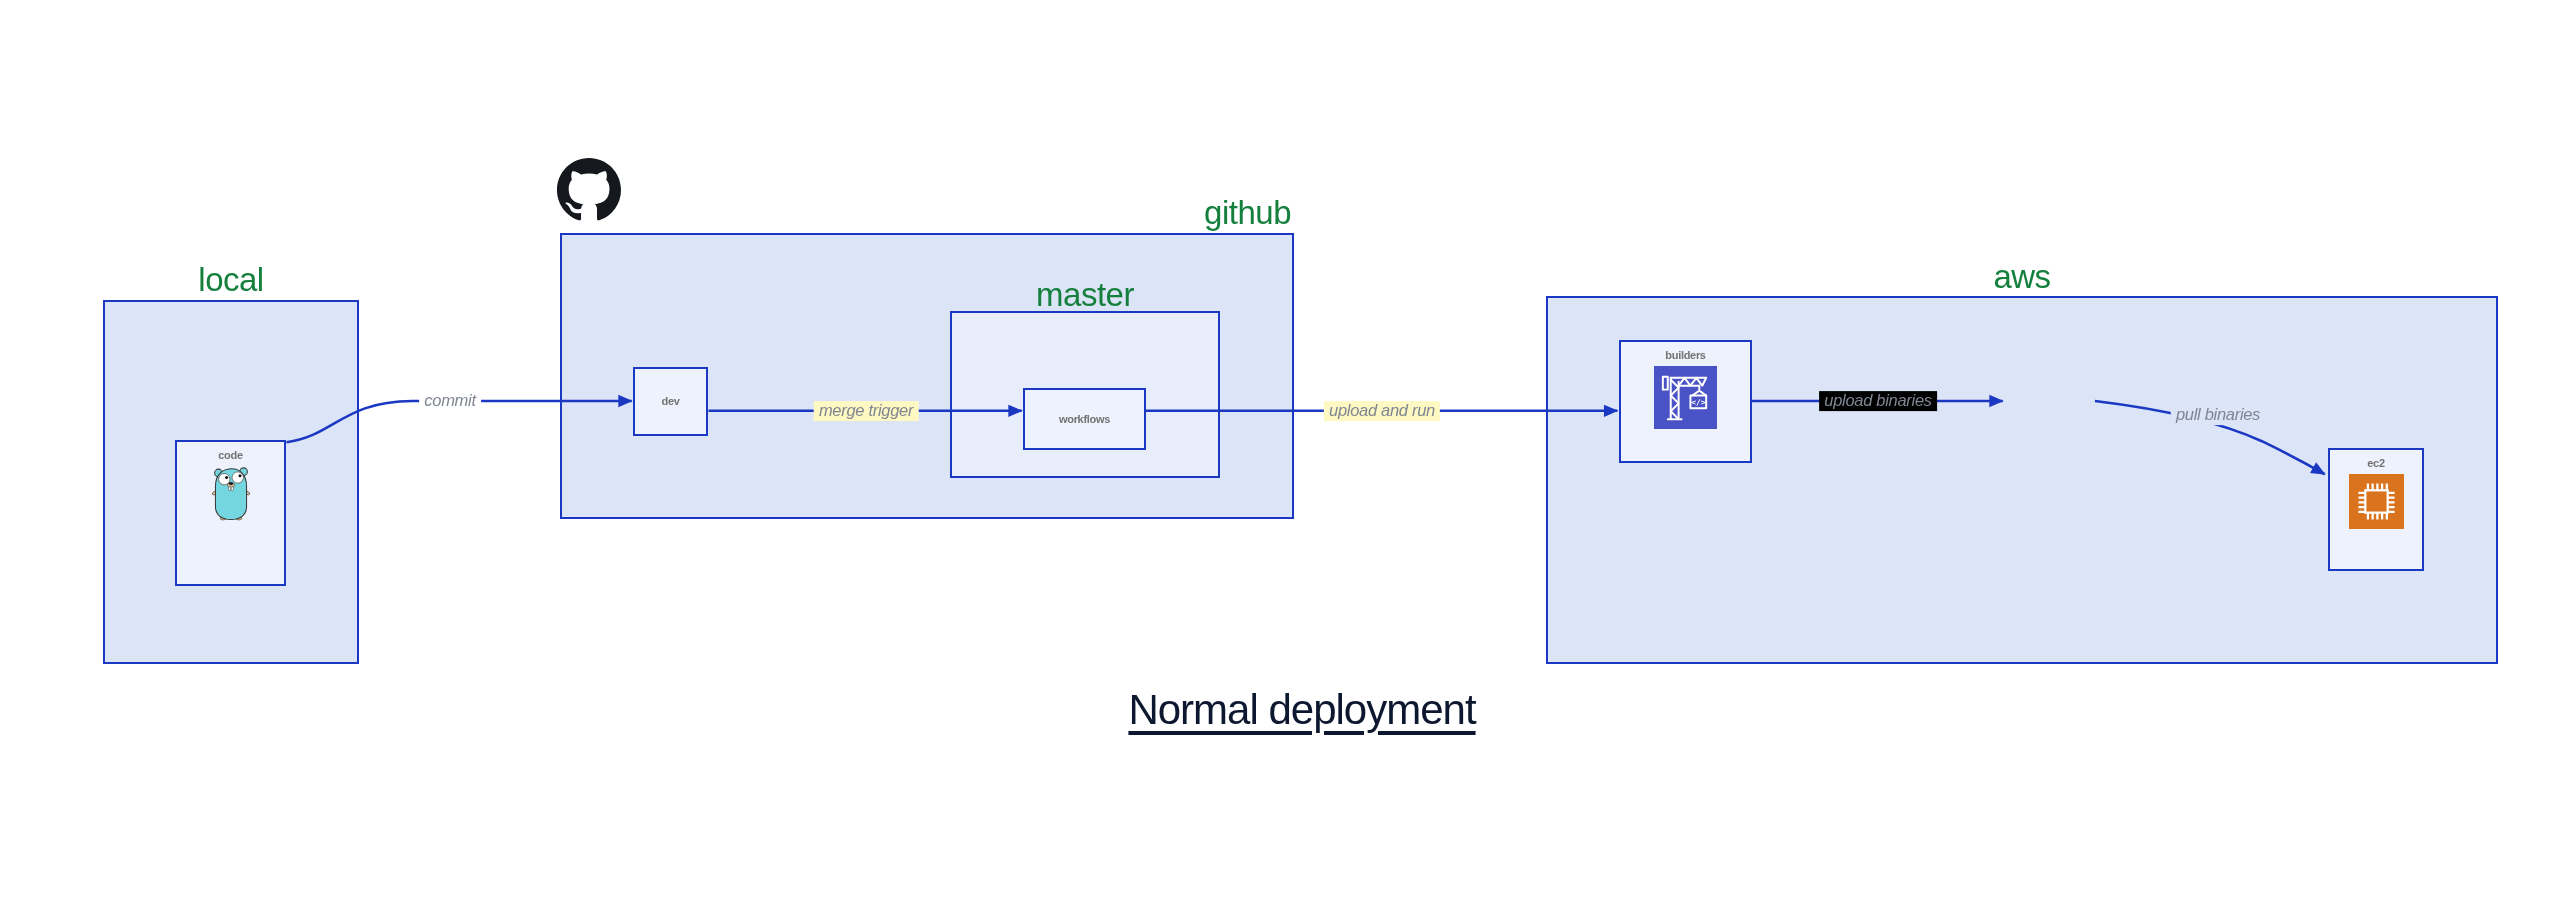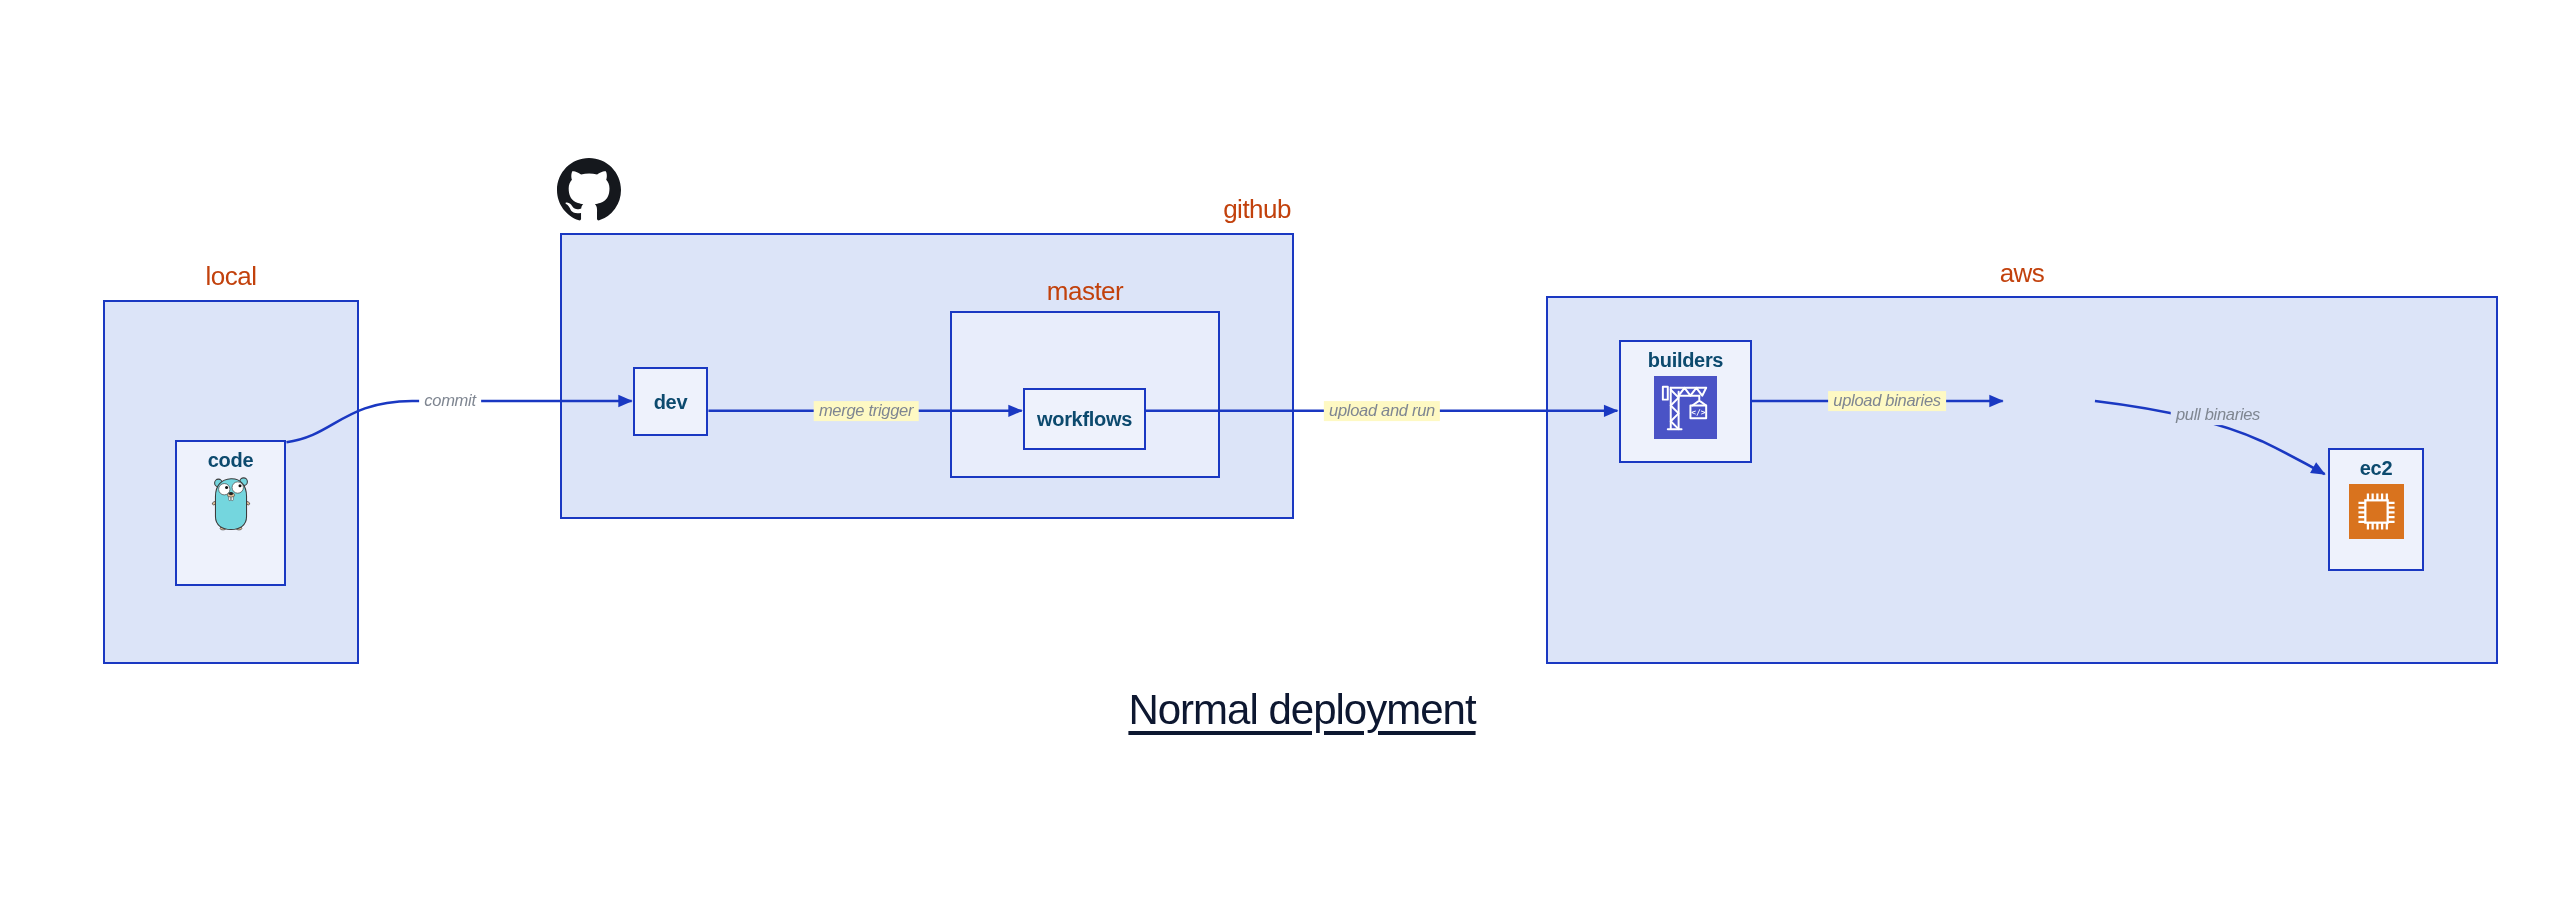--- a/index.html
+++ b/index.html
@@ -6,22 +6,22 @@
   body{width:2604px;height:902px;font-family:"Liberation Sans", sans-serif;}
   .canvas{position:relative;width:2604px;height:902px;background:#ffffff;overflow:hidden;}
 
   .container-box{position:absolute;background:#dce4f8;border:2.1px solid #1a38c2;box-sizing:border-box;z-index:1;}
   .master-box{position:absolute;background:#e8edfb;border:2.1px solid #1a38c2;box-sizing:border-box;z-index:2;}
   .node{position:absolute;background:#eef2fc;border:2.1px solid #1a38c2;box-sizing:border-box;z-index:3;
         display:flex;flex-direction:column;align-items:center;}
   .icon-node{justify-content:flex-start;padding-top:7.2px;gap:5.2px;}
   .center-node{justify-content:center;}
 
-  .container-label{position:absolute;color:#c2410c;font-size:26px;line-height:1.1;z-index:4;letter-spacing:-0.5px;}
-  .node-label{color:#0c4a6e;font-weight:bold;font-size:20px;line-height:1.1;letter-spacing:-0.3px;}
+  .container-label{position:absolute;color:#15803d;font-size:33px;line-height:1.1;z-index:4;letter-spacing:-0.5px;}
+  .node-label{color:#737373;font-weight:bold;font-size:11px;line-height:1.1;letter-spacing:-0.3px;}
 
   .edges{position:absolute;left:0;top:0;z-index:5;pointer-events:none;}
 
   .edge-label{position:absolute;transform:translate(-50%,-50%);color:#7f8691;font-style:italic;
               font-size:16.5px;line-height:1.2;white-space:nowrap;padding:0 5.2px;z-index:6;letter-spacing:-0.3px;}
 
   .octocat{position:absolute;z-index:4;}
   .icon{display:block;}
 
   .title{position:absolute;left:0;width:2604px;top:686px;text-align:center;color:#0d1730;
@@ -123,19 +123,19 @@
       <path d="M1375,797 L1983,797" marker-end="url(#arrow)"></path>
       <path d="M2224,797 L3139,797" marker-end="url(#arrow)"></path>
       <path d="M3400,778 L3887,778" marker-end="url(#arrow)"></path>
       <path d="M4066,778 C4190,793 4300,815 4390,856 C4448,884 4482,903 4512,920" marker-end="url(#arrow)"></path>
     </g>
   </svg>
 
   <div class="edge-label" style="left:450px;top:401px;background:#ffffff;">commit</div>
   <div class="edge-label" style="left:866px;top:411px;background:#fef9c3;">merge trigger</div>
   <div class="edge-label" style="left:1382px;top:411px;background:#fef9c3;">upload and run</div>
-  <div class="edge-label" style="left:1878px;top:401px;background:#fef9c3;margin-left:9px;">upload binaries</div>
+  <div class="edge-label" style="left:1878px;top:401px;background:#000000;">upload binaries</div>
   <div class="edge-label" style="left:2218px;top:415px;background:#dce4f8;">pull binaries</div>
 
   <div class="title">Normal deployment</div>
 
 </div>
 
 
 </body></html>

